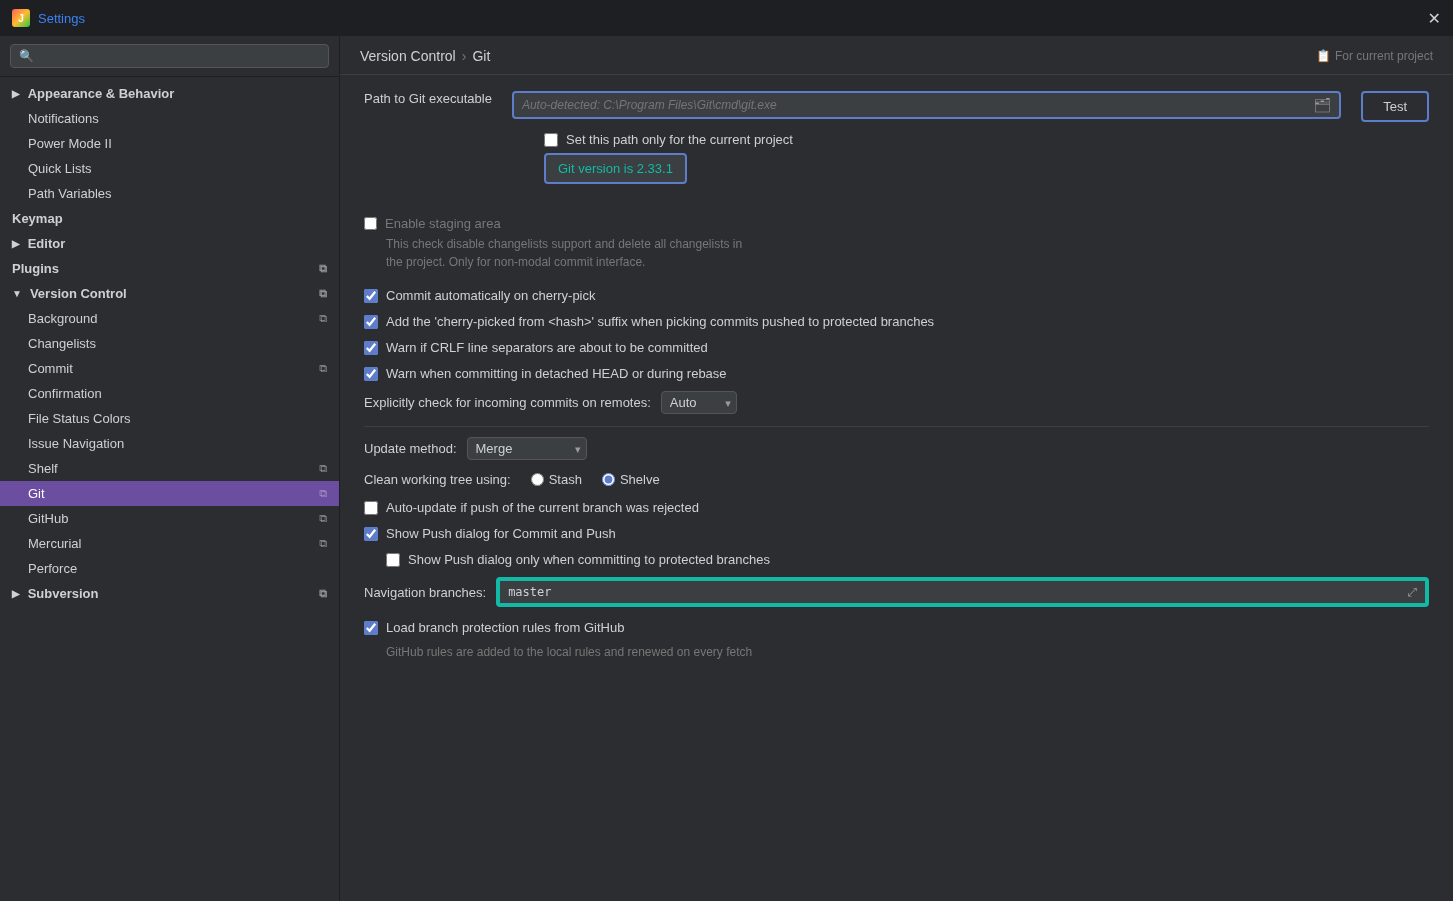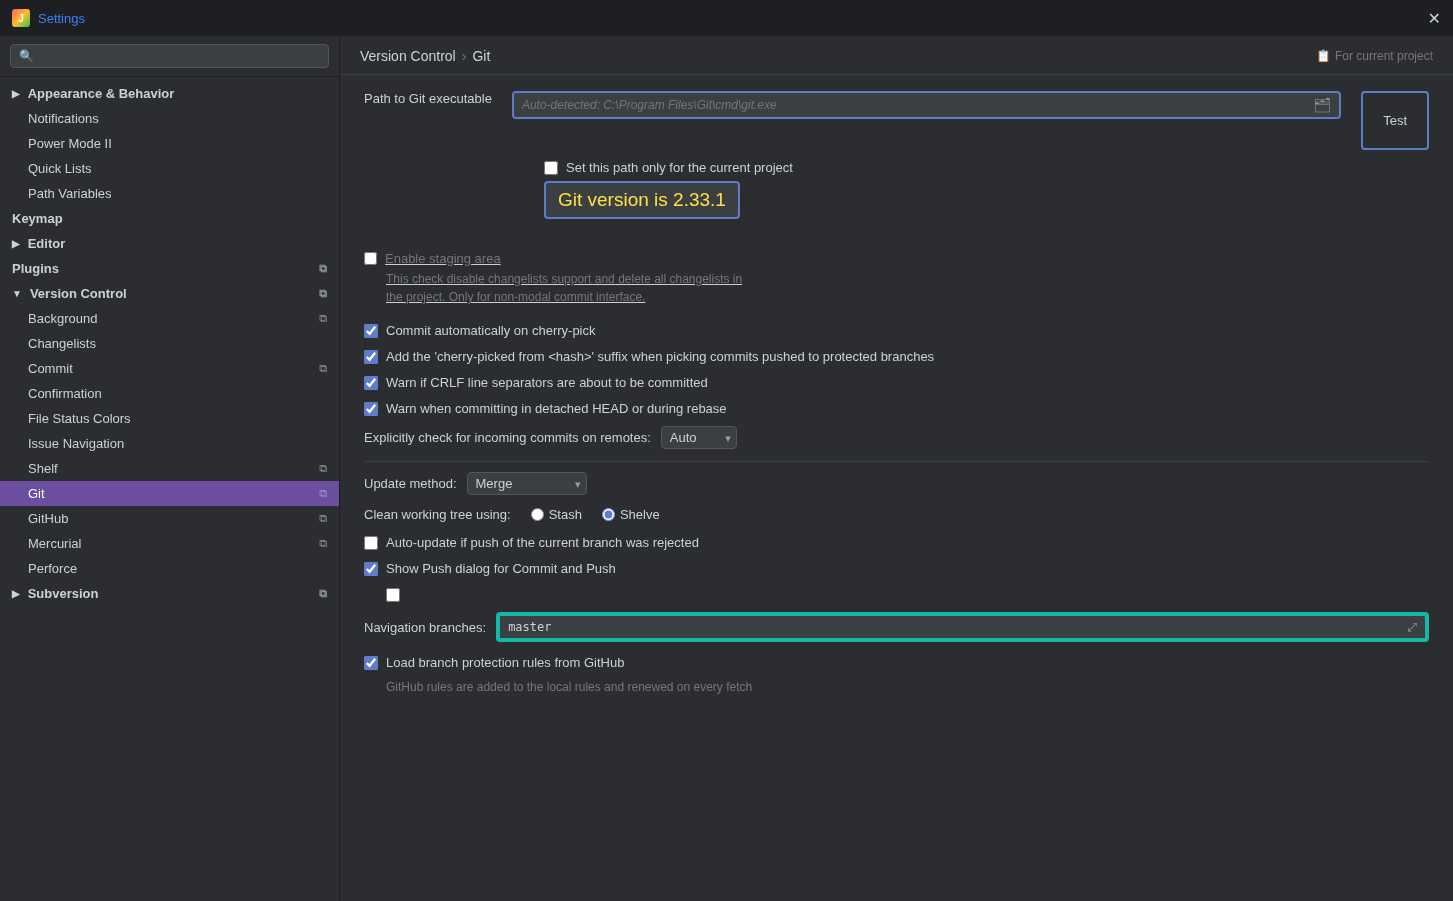--- a/index.html
+++ b/index.html
@@ -182,21 +182,21 @@
     }
     .folder-icon {
       color: #9b9b9b;
       font-size: 14px;
       cursor: pointer;
     }
     .test-btn {
       border: 2px solid #5d7cc9;
       background: transparent;
       color: #cdd1d6;
-      padding: 20px 20px;
+      padding: 6px 20px;
       border-radius: 4px;
       cursor: pointer;
       font-size: 13px;
       white-space: nowrap;
     }
     
     .checkbox-row {
       display: flex;
       align-items: center;
       gap: 8px;
@@ -207,22 +207,22 @@
       width: 14px;
       height: 14px;
       cursor: pointer;
     }
     .git-version-box {
       border: 2px solid #5d7cc9;
       background: #3c3f41;
       border-radius: 4px;
       padding: 6px 12px;
       display: inline-block;
-      color: #fde047;
-      font-size: 19px;
+      color: #14b8a6;
+      font-size: 13px;
       margin-bottom: 16px;
     }
     
     .setting-row {
       display: flex;
       align-items: flex-end;
       gap: 8px;
       margin-bottom: 10px;
     }
     .setting-row input[type="checkbox"] {
@@ -232,21 +232,20 @@
       cursor: pointer;
       accent-color: #5d7cc9;
       flex-shrink: 0;
     }
     .setting-label {
       color: #cdd1d6;
       font-size: 13px;
     }
     .staging-section {
       margin-bottom: 16px;
-      text-decoration: underline;
     }
     .staging-title {
       display: flex;
       align-items: center;
       gap: 8px;
       margin-bottom: 4px;
     }
     .staging-desc {
       color: #777;
       font-size: 12px;
@@ -578,20 +577,21 @@
         <span class="setting-label">Auto-update if push of the current branch was rejected</span>
       </div>
 
       <div class="setting-row">
         <input type="checkbox" checked="" class="checkbox-checked" style="">
         <span class="setting-label">Show Push dialog for Commit and Push</span>
       </div>
 
       <div class="setting-row" style="padding-left: 22px;">
         <input type="checkbox" style="">
+        <span class="setting-label">Show Push dialog only when committing to protected branches</span>
       </div>
 
       <div class="protected-row">
         <span class="protected-label">Navigation branches:</span>
         <div class="protected-input-container">
           <input class="protected-input" type="text" value="master" style="">
           <span class="expand-icon">⤢</span>
         </div>
       </div>
 

